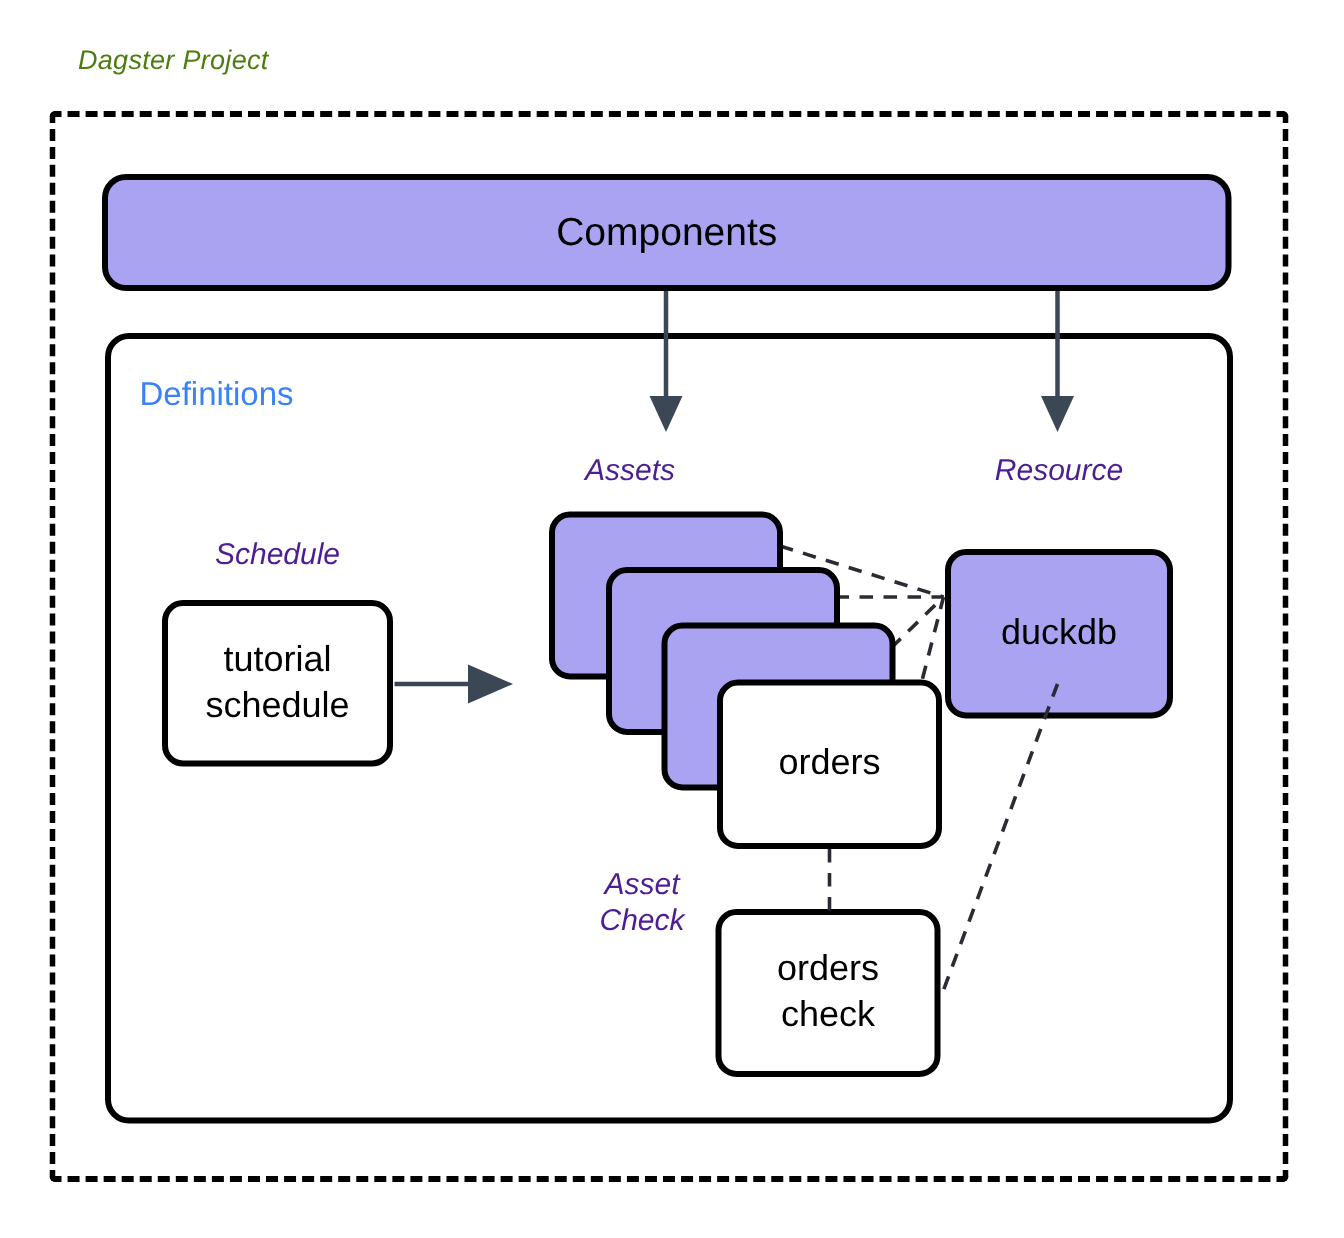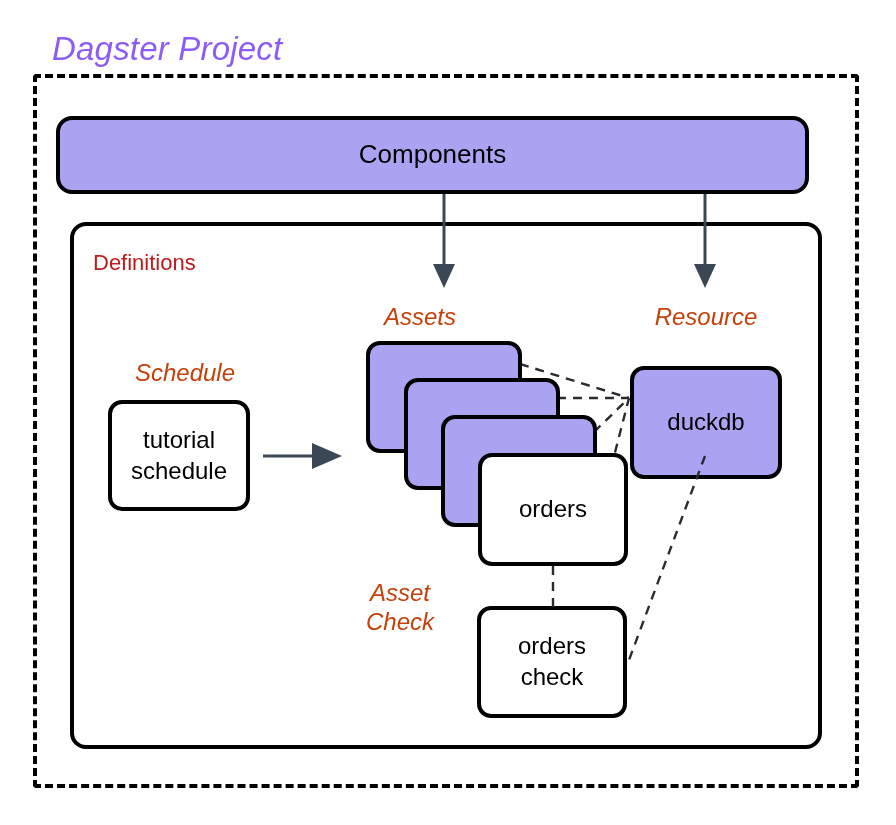--- a/index.html
+++ b/index.html
@@ -26,23 +26,23 @@
     top: 74px;
     width: 826px;
     height: 714px;
     border: 4px dashed #000000;
     border-radius: 4px;
     box-sizing: border-box;
   }
   #project-title {
     left: 52px;
     top: 30px;
-    font-size: 33px;
+    font-size: 18px;
     font-style: italic;
-    color: #8b5cf6;
+    color: #4d7c0f;
     letter-spacing: 0.2px;
     white-space: nowrap;
   }
 
   
   .node {
     box-sizing: border-box;
     border: 4px solid #000000;
     border-radius: 14px;
     background: #ffffff;
@@ -50,21 +50,21 @@
     align-items: center;
     justify-content: center;
     text-align: center;
     line-height: 1.28;
     color: #000000;
   }
   .node.purple { background: #aaa3f2; }
 
   
   #components-box {
-    left: 56px;
+    left: 68px;
     top: 116px;
     width: 753px;
     height: 78px;
     border-radius: 16px;
     font-size: 26px;
   }
 
   
   #definitions-box {
     left: 70px;
@@ -73,43 +73,43 @@
     height: 527px;
     border-radius: 16px;
     background: #ffffff;
     border: 4px solid #000000;
     box-sizing: border-box;
   }
   #definitions-label {
     left: 93px;
     top: 250px;
     font-size: 22px;
-    color: #b91c1c;
+    color: #3b82f6;
   }
 
   
   .caption {
-    font-size: 24px;
+    font-size: 20px;
     font-style: italic;
-    color: #c2410c;
+    color: #4c1d95;
     white-space: nowrap;
     text-align: center;
   }
   #caption-schedule { left: 108px; top: 359px; width: 154px; }
   #caption-assets   { left: 350px; top: 303px; width: 140px; }
   #caption-resource { left: 630px; top: 303px; width: 152px; text-align: center; }
   #caption-assetcheck {
-    left: 344px; top: 578px; width: 112px;
+    left: 372px; top: 578px; width: 112px;
     text-align: center; line-height: 1.22;
   }
 
   
   #schedule-node {
     left: 108px; top: 400px;
-    width: 142px; height: 111px;
+    width: 154px; height: 111px;
     font-size: 24px;
   }
 
   
   .asset-card {
     width: 156px;
     height: 112px;
   }
   #asset-card-1 { left: 366px; top: 341px; z-index: 3; }
   #asset-card-2 { left: 404px; top: 378px; z-index: 4; }

